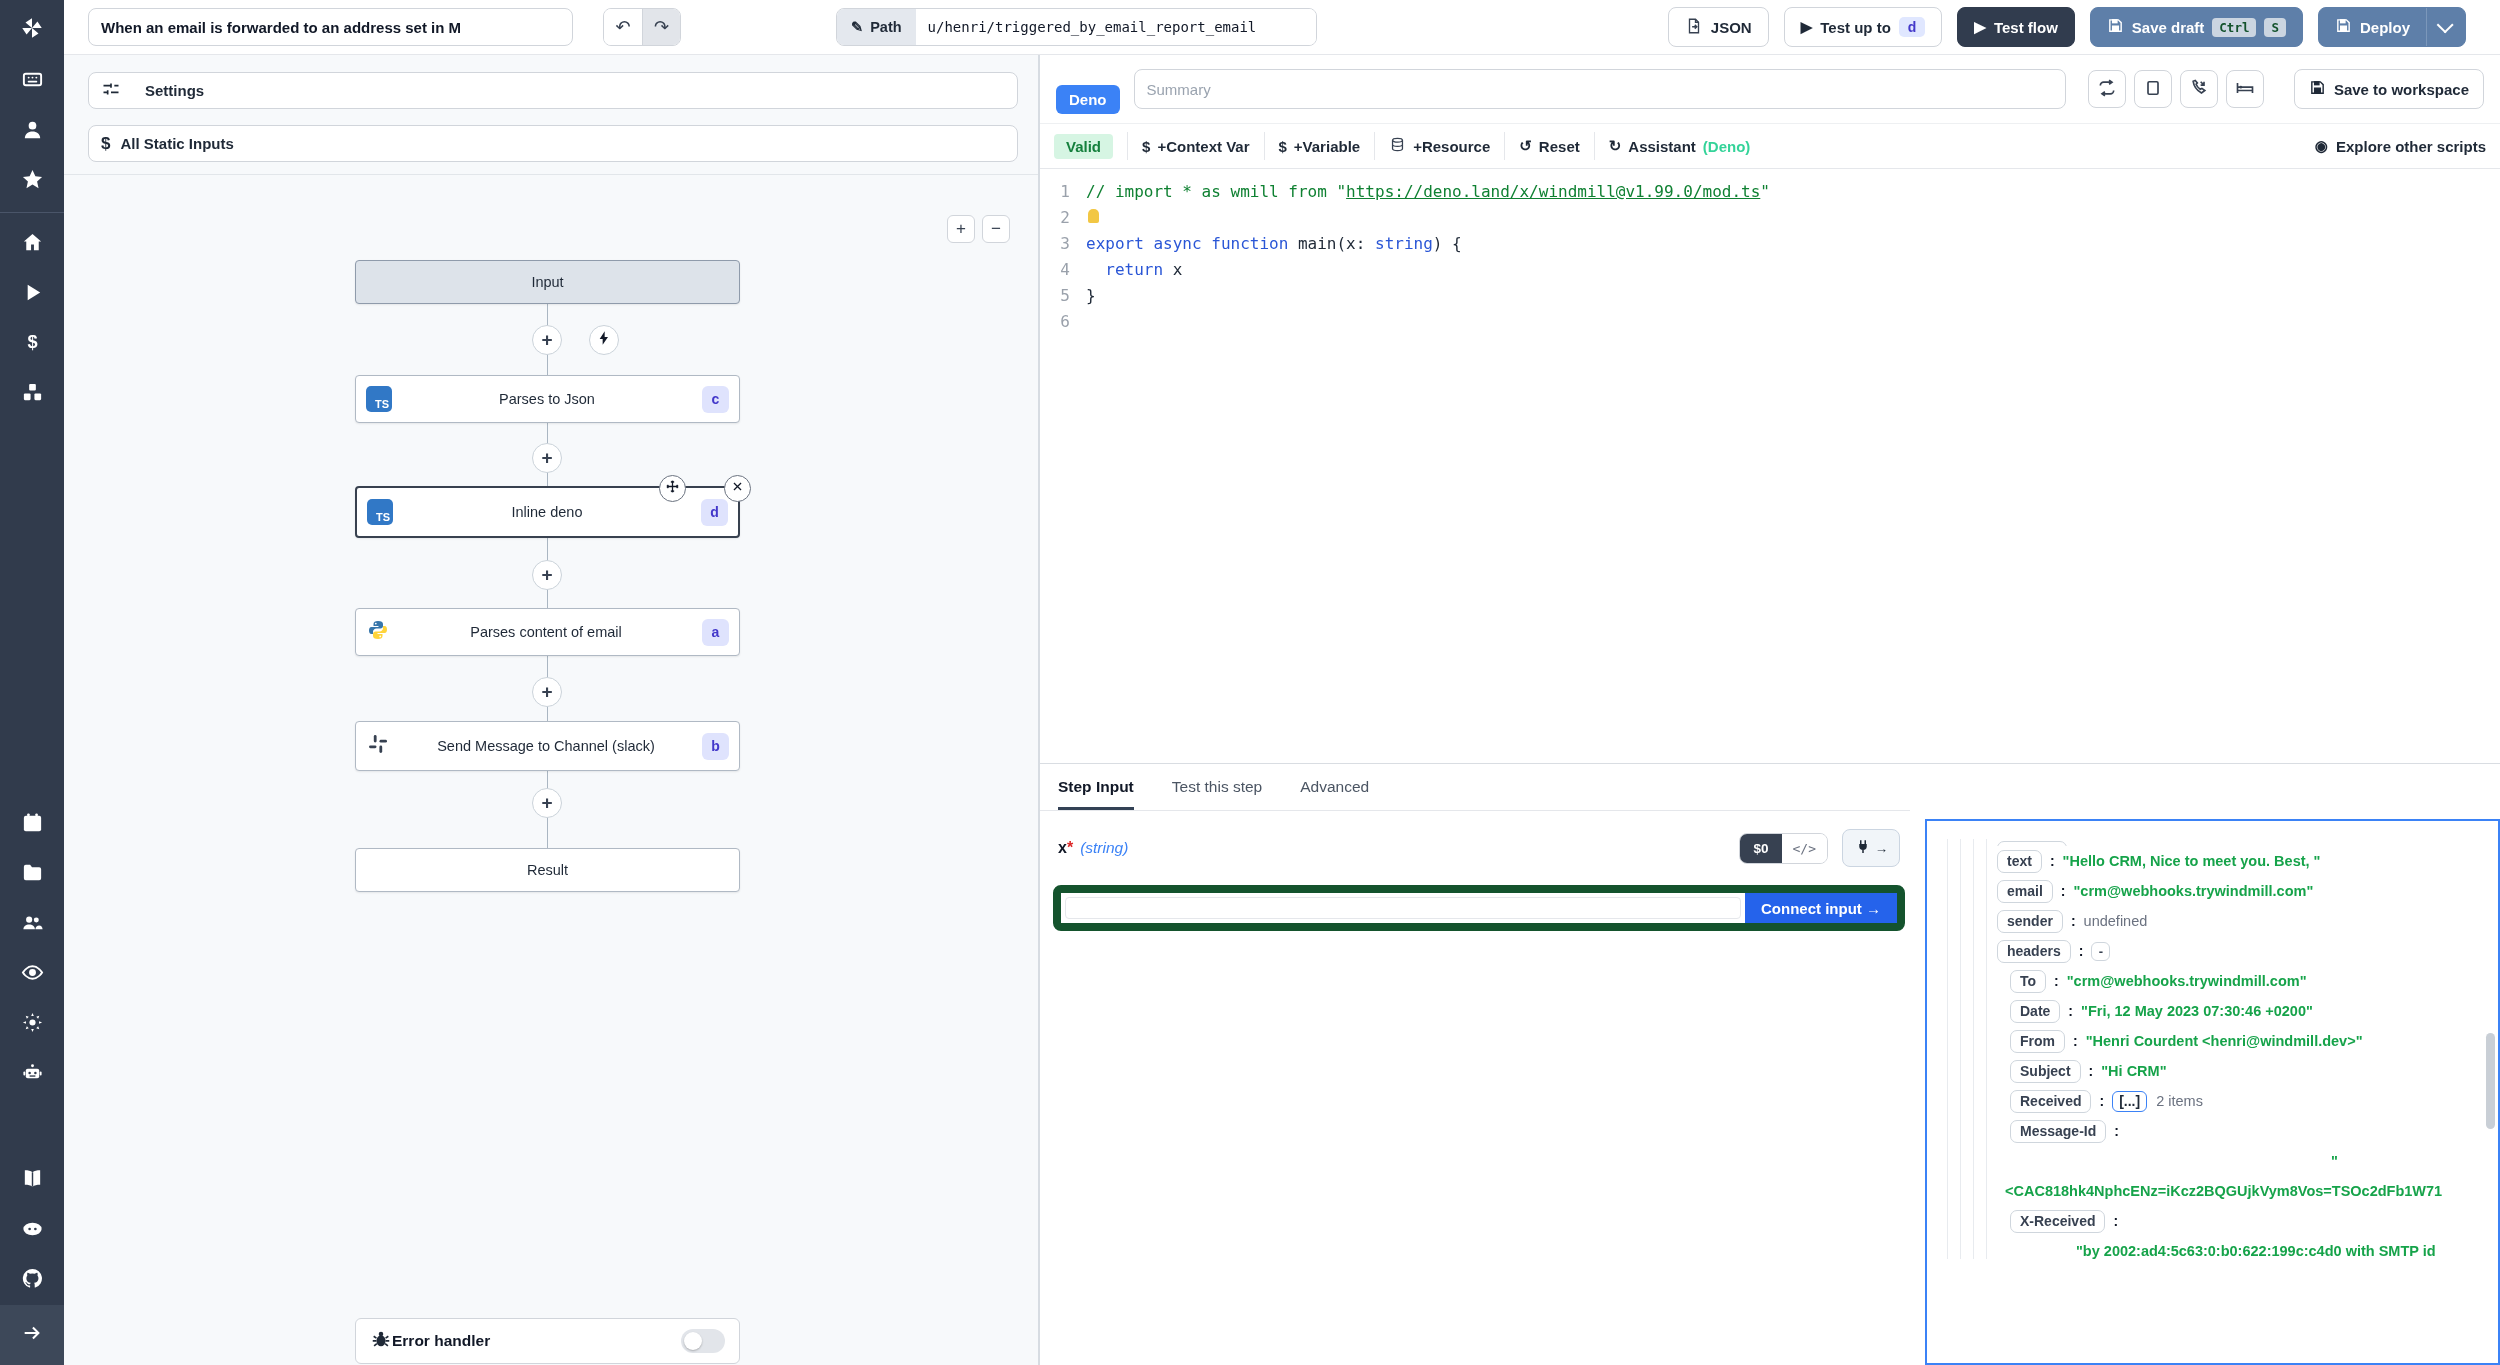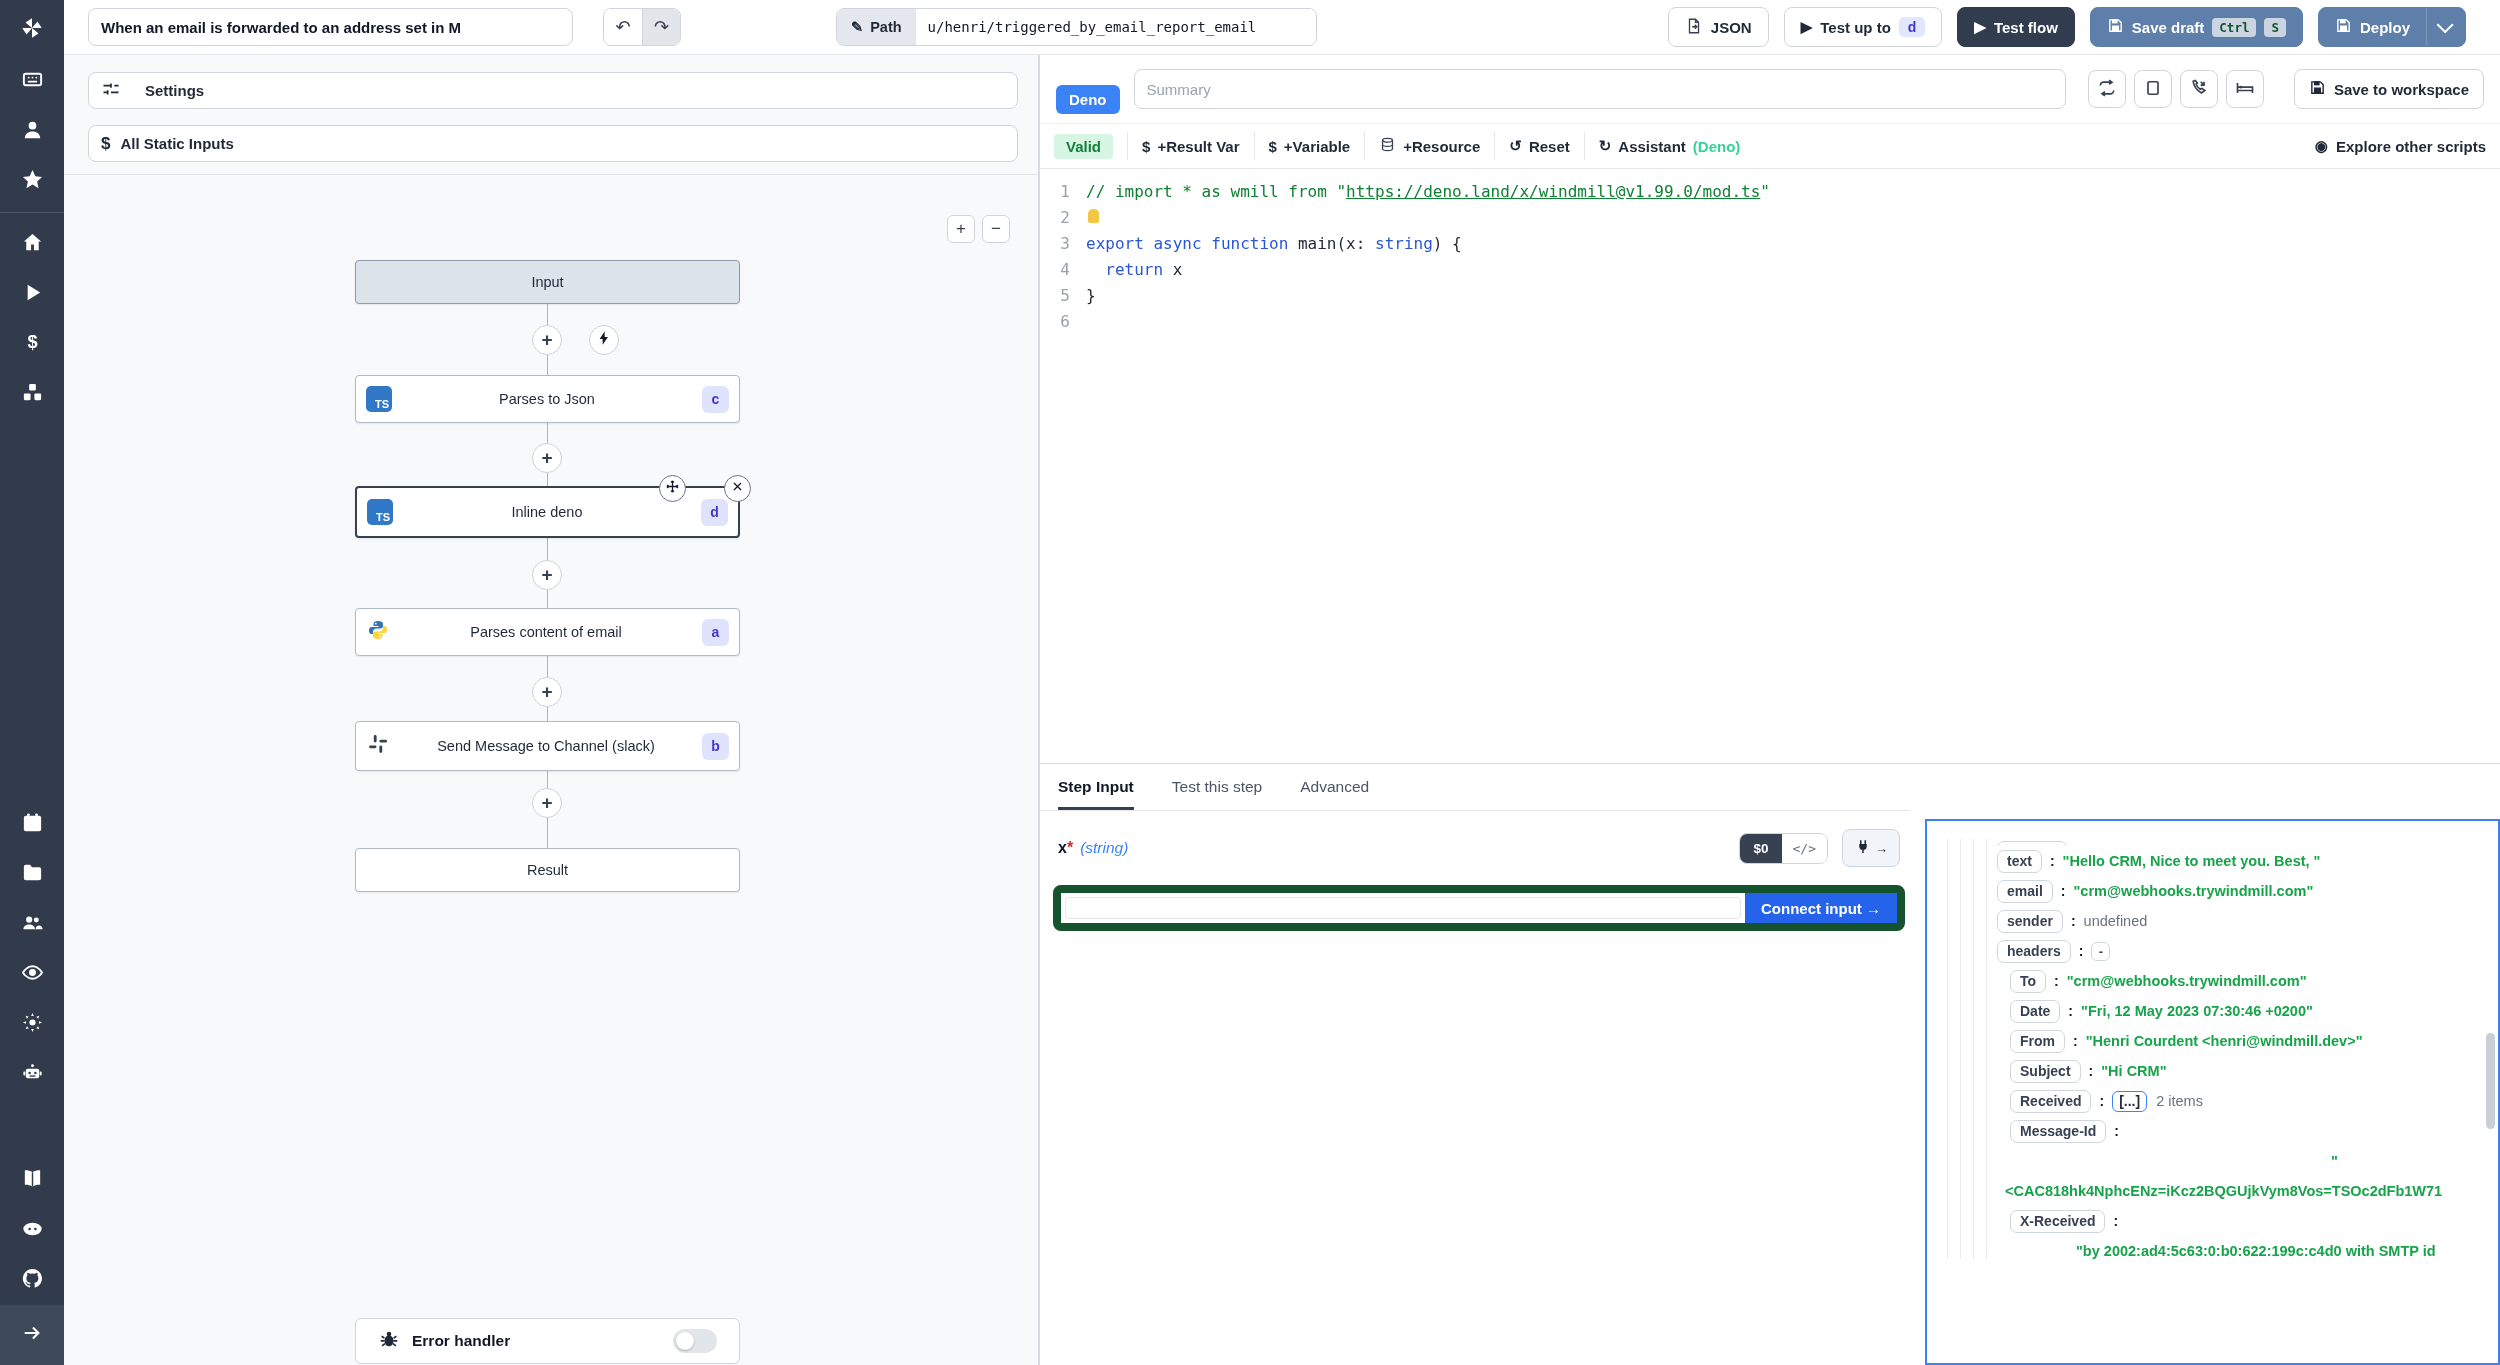--- a/index.html
+++ b/index.html
@@ -50,21 +50,21 @@
   .node .nlabel { flex:1; text-align:center; font-size:14.5px; color:#1f2937; }
   .node .nbadge { width:27px; height:27px; background:#dfe3fd; color:#4338ca; border-radius:6px; font-weight:700; font-size:14px; display:flex; align-items:center; justify-content:center; }
   .node.plain { justify-content:center; }
   .node.input-node { background:#dde3ea; border-color:#8f9bab; }
   .node.selected { border:2.5px solid #38414f; }
   .ts-badge { width:26px; height:26px; background:#3178c6; border-radius:5px; color:#fff; font-weight:700; font-size:11px; display:flex; align-items:flex-end; justify-content:flex-end; padding:2px 3px; }
   .pycircle svg, .slacksvg svg { width:24px; height:24px; }
   .plus-circle { position:absolute; width:30px; height:30px; border-radius:50%; background:#fff; border:1px solid #cbd3da; color:#374151; font-size:19px; font-weight:600; display:flex; align-items:center; justify-content:center; cursor:pointer; }
   .hover-circle { position:absolute; width:27px; height:27px; border-radius:50%; background:#fff; border:1px solid #6b7380; display:flex; align-items:center; justify-content:center; cursor:pointer; }
   .hover-circle svg { width:17px; height:17px; }
-  .eh-card { position:absolute; left:291px; top:1143px; width:385px; height:46px; background:#fff; border:1px solid #d1d5db; border-radius:6px; display:flex; align-items:center; padding:0 22px; gap:12px; }
+  .eh-card { position:absolute; left:291px; top:1143px; width:385px; height:46px; background:#fff; border:1px solid #d1d5db; border-radius:6px; display:flex; align-items:center; padding:0 14px; }
   .eh-card .ehlabel { font-weight:700; font-size:15.5px; color:#111827; }
   .toggle { margin-left:auto; width:44px; height:24px; background:#e2e5ea; border-radius:12px; position:relative; cursor:pointer; }
   .toggle .knob { position:absolute; left:3px; top:3px; width:18px; height:18px; background:#fff; border-radius:50%; box-shadow:0 1px 2px rgba(0,0,0,.25); }
 
   
   .editor-panel { flex:1; display:flex; flex-direction:column; background:#fff; min-width:0; }
   .summary-row { height:68px; display:flex; align-items:center; gap:14px; padding:0 16px; flex-shrink:0; }
   .lang-badge { background:#3b82f6; color:#fff; font-weight:700; font-size:15px; border-radius:6px; padding:6px 13px;margin-top:20px; }
   .summary-input { flex:1; height:40px; border:1px solid #d1d5db; border-radius:8px; padding:0 12px; font-size:15px; font-family:"Liberation Sans",sans-serif; }
   .summary-input::placeholder, .search-input::placeholder, input::placeholder { color:#9aa3af; }
@@ -494,21 +494,21 @@
                 </svg></span>
             <span>Save to workspace</span>
           </button>
         </div>
 
         <div class="toolbar">
           <span class="valid-badge">Valid</span>
           <span class="tool-sep"></span>
           <button class="tool-btn">
               <span style="font-weight:700;">$</span>
-              <span>+Result Var</span>
+              <span>+Context Var</span>
             </button>
           <span class="tool-sep"></span>
           <button class="tool-btn">
               <span style="font-weight:700;">$</span>
               <span>+Variable</span>
             </button>
           <span class="tool-sep"></span>
           <button class="tool-btn">
               <span><svg viewBox="0 0 24 24" width="17" height="17">
                   <g stroke="#374151" stroke-width="1.8" fill="none">

